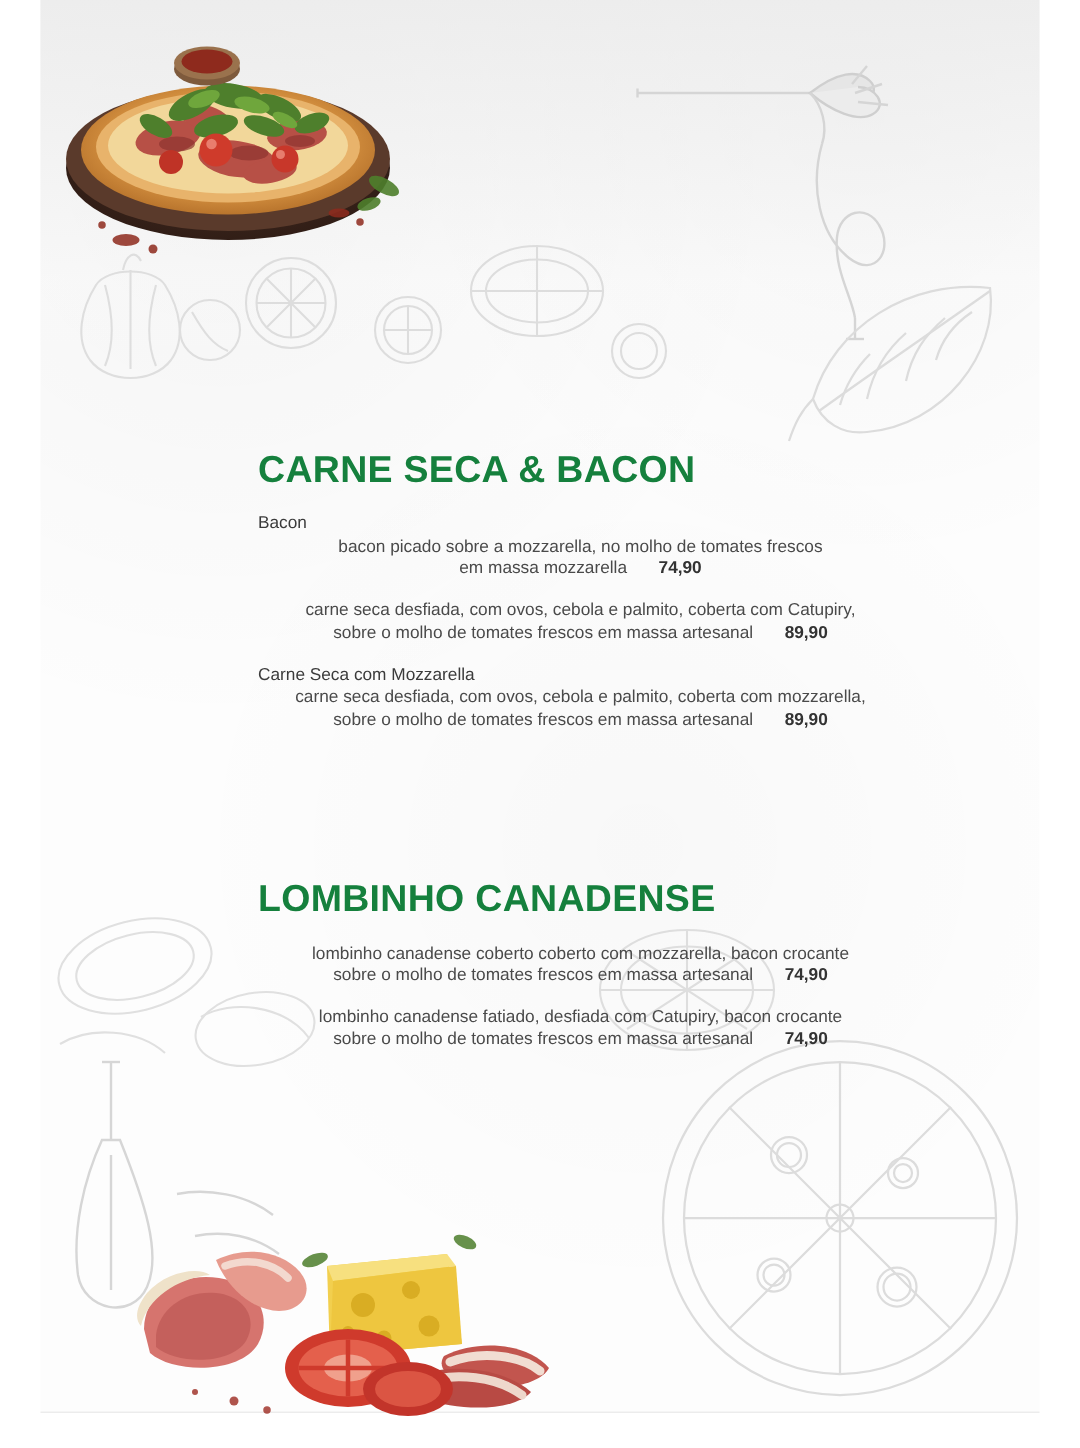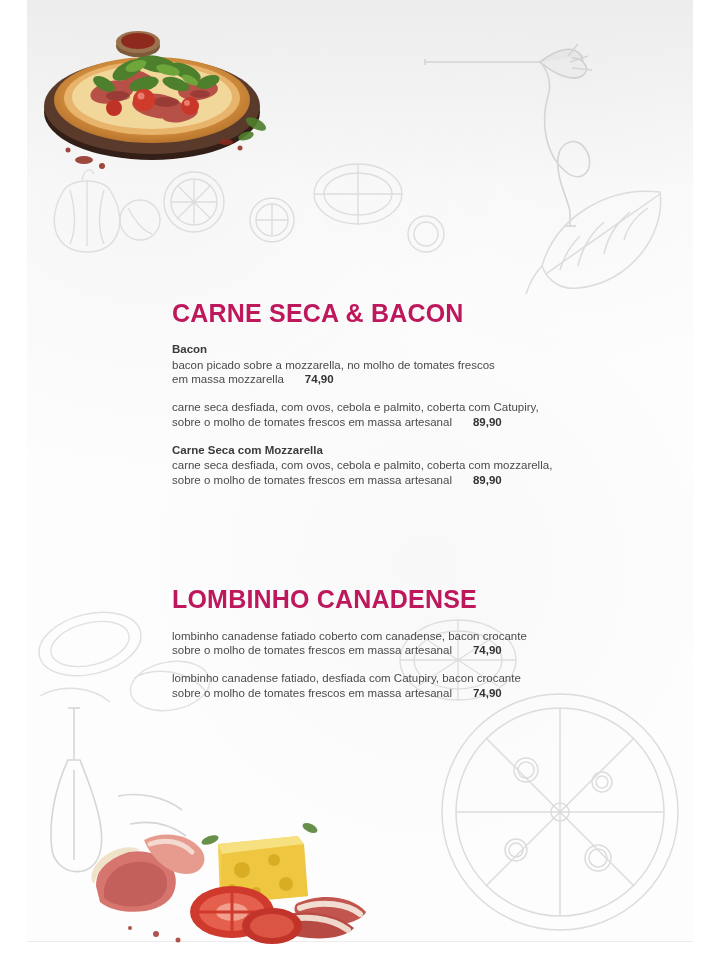--- a/index.html
+++ b/index.html
@@ -82,37 +82,38 @@
     position: absolute;
     left: 172px;
     top: 300px;
     width: 430px;
   }
   .section { margin-bottom: 0; }
   .section-title {
     font-size: 25px;
     font-weight: bold;
     letter-spacing: 0.2px;
-    color: #be185d;
+    color: #15803d;
     margin: 0 0 16px 0;
     line-height: 1.05;
   }
   .item { margin-bottom: 13px; }
   .item-name {
     font-size: 11.5px;
-    font-weight: bold;
+    font-weight: normal;
     color: #3b3b3b;
     line-height: 1.25;
     margin: 0 0 1px 0;
   }
   .item-desc {
     font-size: 11.5px;
     color: #4a4a4a;
     line-height: 1.28;
     margin: 0;
+    text-align: center;
   }
   .item-price {
     font-weight: bold;
     color: #333333;
     padding-left: 21px;
     white-space: nowrap;
   }
   .gap-between-sections { height: 86px; }
 </style>
 </head>
@@ -376,21 +377,21 @@
         <div class="item-desc"><span>sobre o molho de tomates frescos em massa artesanal</span><span class="item-price">89,90</span></div>
       </div>
     </div>
 
     <div class="gap-between-sections"></div>
 
     <div class="section">
       <h2 class="section-title">LOMBINHO CANADENSE</h2>
 
       <div class="item">
-        <div class="item-desc">lombinho canadense fatiado coberto com canadense, bacon crocante</div>
+        <div class="item-desc">lombinho canadense coberto coberto com mozzarella, bacon crocante</div>
         <div class="item-desc"><span>sobre o molho de tomates frescos em massa artesanal</span><span class="item-price">74,90</span></div>
       </div>
 
       <div class="item">
         <div class="item-desc">lombinho canadense fatiado, desfiada com Catupiry, bacon crocante</div>
         <div class="item-desc"><span>sobre o molho de tomates frescos em massa artesanal</span><span class="item-price">74,90</span></div>
       </div>
     </div>
 
   </div>

